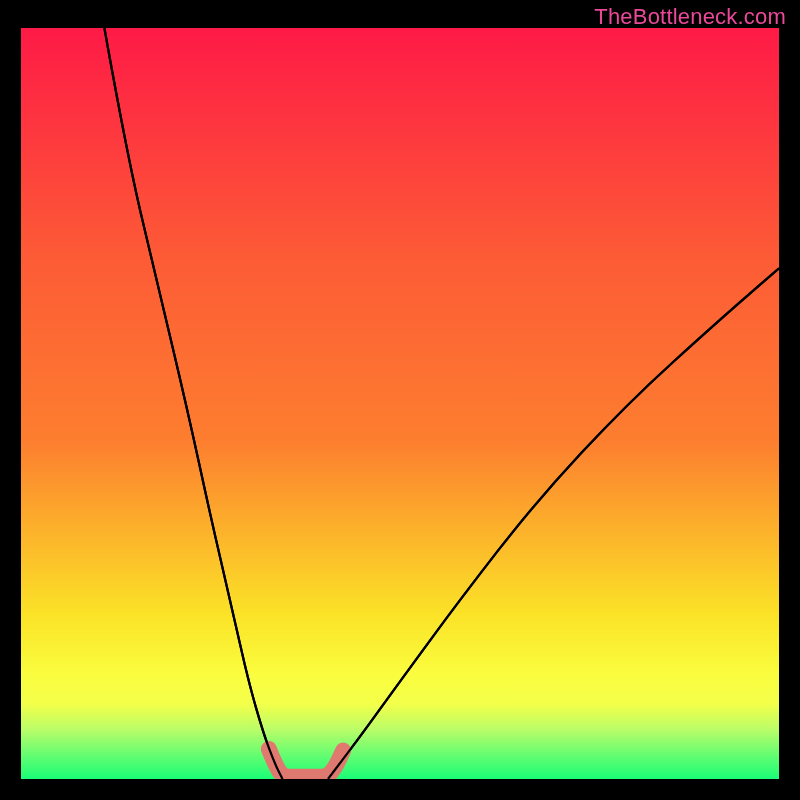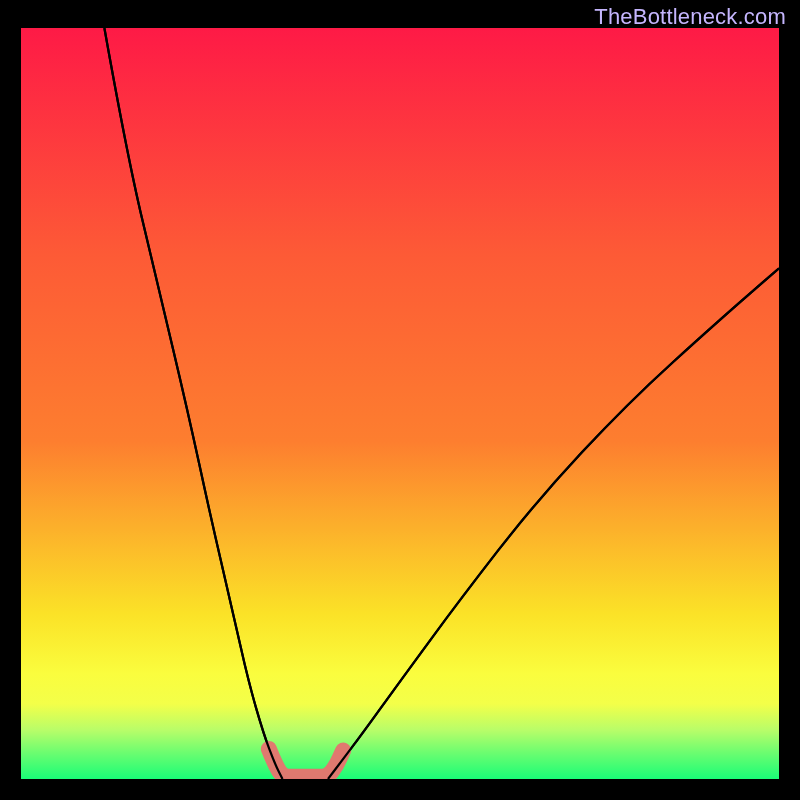--- a/index.html
+++ b/index.html
@@ -14,21 +14,21 @@
   .frame {
     position: relative;
     width: 800px;
     height: 800px;
     background: #000;
   }
   .watermark {
     position: absolute;
     top: 4px;
     right: 14px;
-    color: #c4b5fd;
+    color: #ec4899;
     font-size: 22px;
     font-weight: 500;
     letter-spacing: 0.2px;
     z-index: 4;
   }
   
   .plot {
     position: absolute;
     left: 21px;
     top: 28px;

